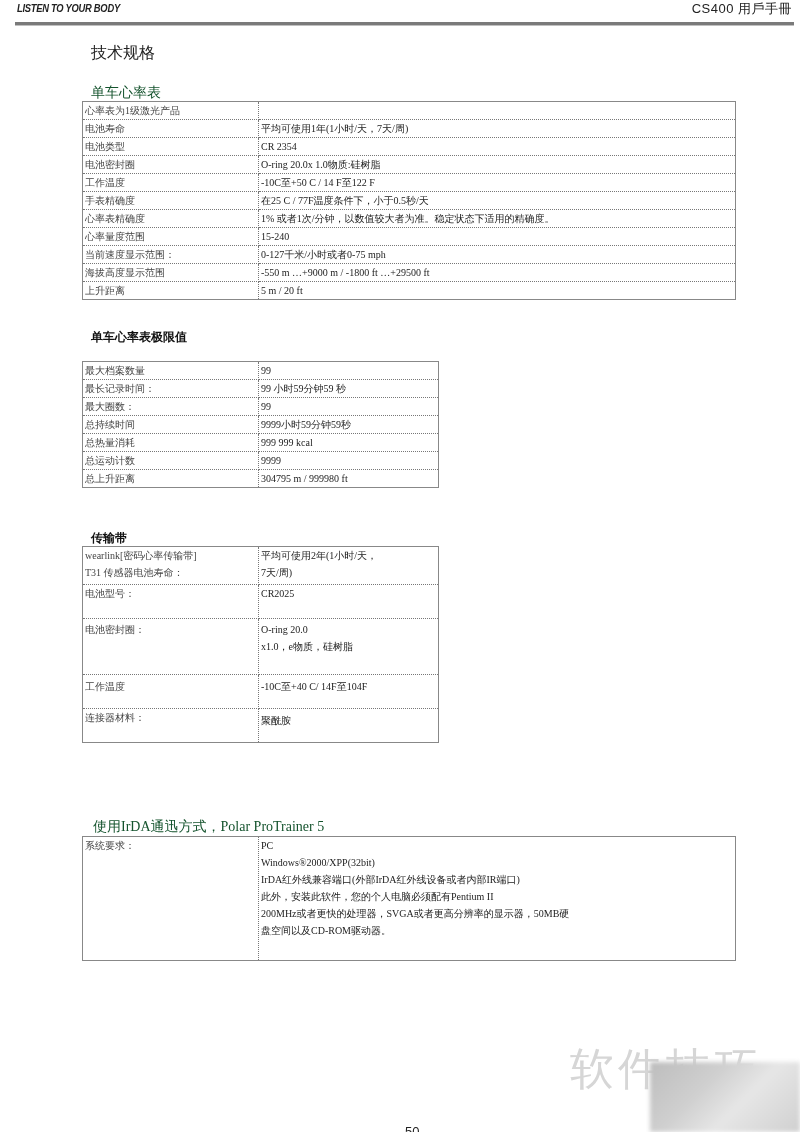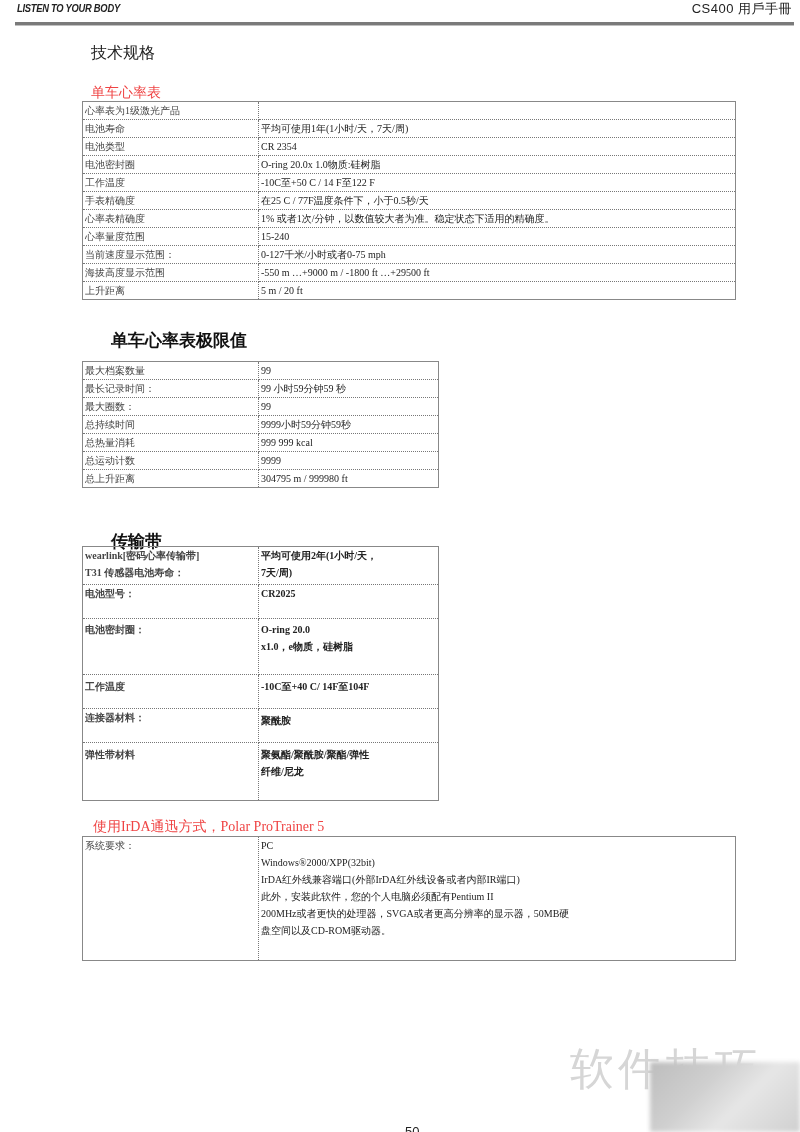--- a/index.html
+++ b/index.html
@@ -21,23 +21,23 @@
     }
     .header-rule {
       position: absolute; left: 15px; right: 6px; top: 22px; height: 3px;
       background: #7a7a7a; border-bottom: 1px solid #c0c0c0;
     }
     .page-title {
       position: absolute; left: 91px; top: 43px;
       font-family: "DejaVu Sans", sans-serif; font-size: 16px; color: #222;
     }
     .section-label {
-      position: absolute; font-size: 14px; color: #ef4444;
-    }
-    .section-label.bold { font-family: "DejaVu Sans", sans-serif; font-weight: bold; font-size: 17px; color: #111; margin-left: 20px; }
+      position: absolute; font-size: 14px; color: #14532d;
+    }
+    .section-label.bold { font-family: "DejaVu Sans", sans-serif; font-weight: bold; font-size: 12px; color: #111; }
     table.spec {
       position: absolute; border-collapse: collapse;
       font-size: 10px; color: #222;
     }
     table.spec td {
       border: 1px dotted #777; padding: 0 2px; vertical-align: top;
       line-height: 17px; white-space: nowrap;
     }
     table.spec { border: 1.5px solid #888; }
     .c1 { color: #444; }
@@ -151,21 +151,21 @@
         <td>9999</td>
       </tr>
     <tr>
         <td class="c1">总上升距离</td>
         <td>304795 m / 999980 ft</td>
       </tr>
   </tbody>
 </table>
 
 <div class="section-label bold" style="left:91px; top:530px;">传输带</div>
-<table class="spec" style="left:82px; top:546px; width:357px;font-weight:bold;">
+<table class="spec" style="left:82px; top:546px; width:357px;">
   <colgroup>
       <col style="width:176px">
       <col>
     </colgroup>
   <tbody>
     <tr style="height:38px">
       <td class="c1">
         <div>wearlink[密码心率传输带]</div>
         <div>T31 传感器电池寿命：</div>
       </td>
@@ -199,29 +199,20 @@
           <div style="margin-top:3px">-10C至+40 C/ 14F至104F</div>
         </td>
     </tr>
     <tr style="height:34px">
       <td class="c1">
           <div style="margin-top:0">连接器材料：</div>
         </td>
       <td>
           <div style="margin-top:3px">聚酰胺</div>
         </td>
-    </tr>
-    <tr style="height:58px">
-      <td class="c1">
-          <div style="margin-top:3px">弹性带材料</div>
-        </td>
-      <td>
-        <div style="margin-top:3px">聚氨酯/聚酰胺/聚酯/弹性</div>
-        <div>纤维/尼龙</div>
-      </td>
     </tr>
   </tbody>
 </table>
 
 <div class="section-label" style="left:93px; top:818px;">使用IrDA通迅方式，Polar ProTrainer 5</div>
 <table class="spec" style="left:82px; top:836px; width:654px;">
   <colgroup>
       <col style="width:176px">
       <col>
     </colgroup>

